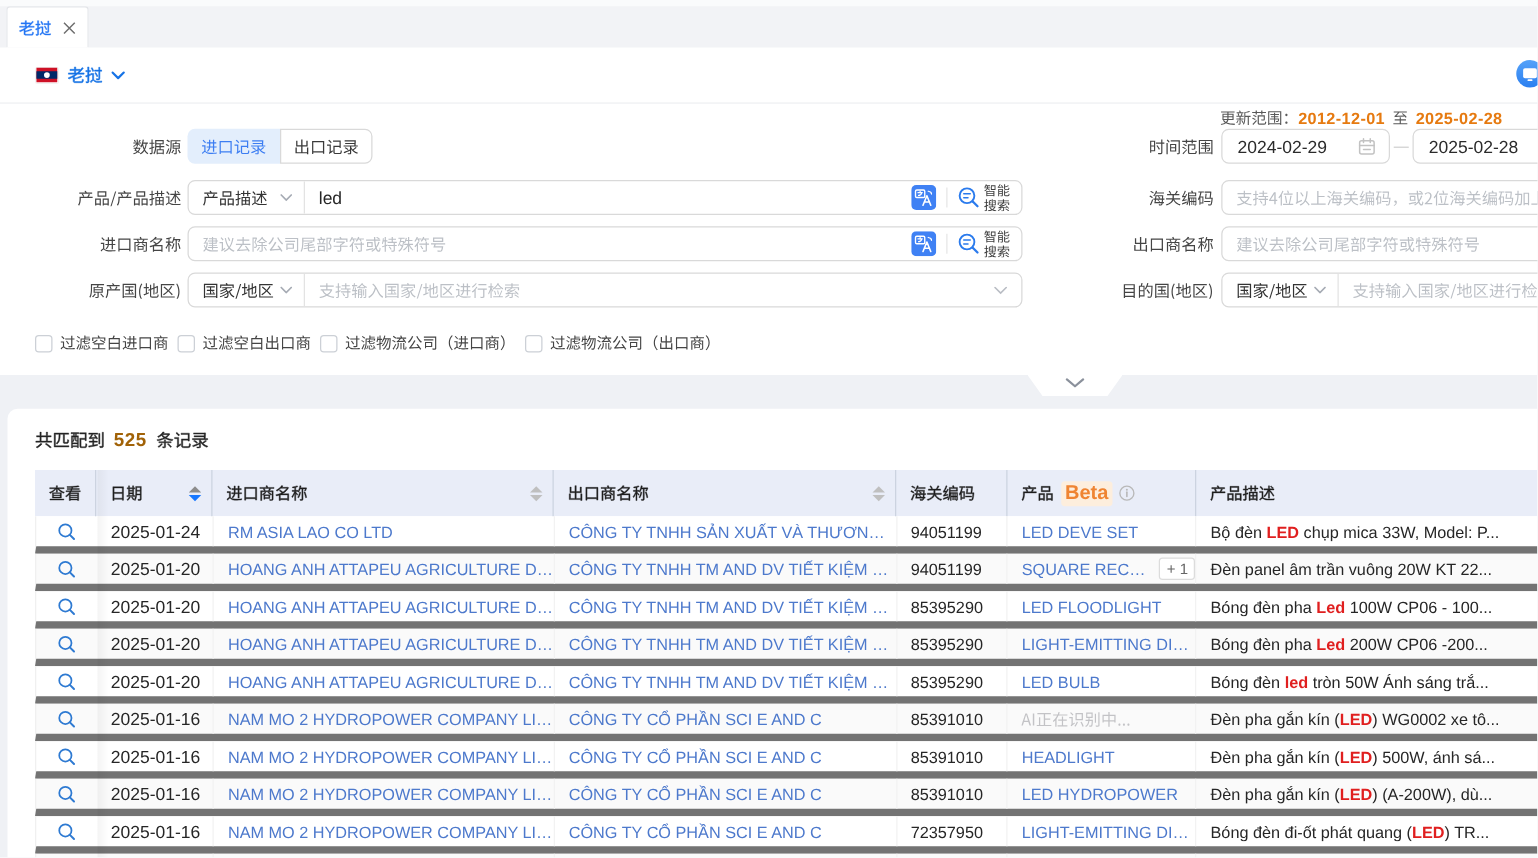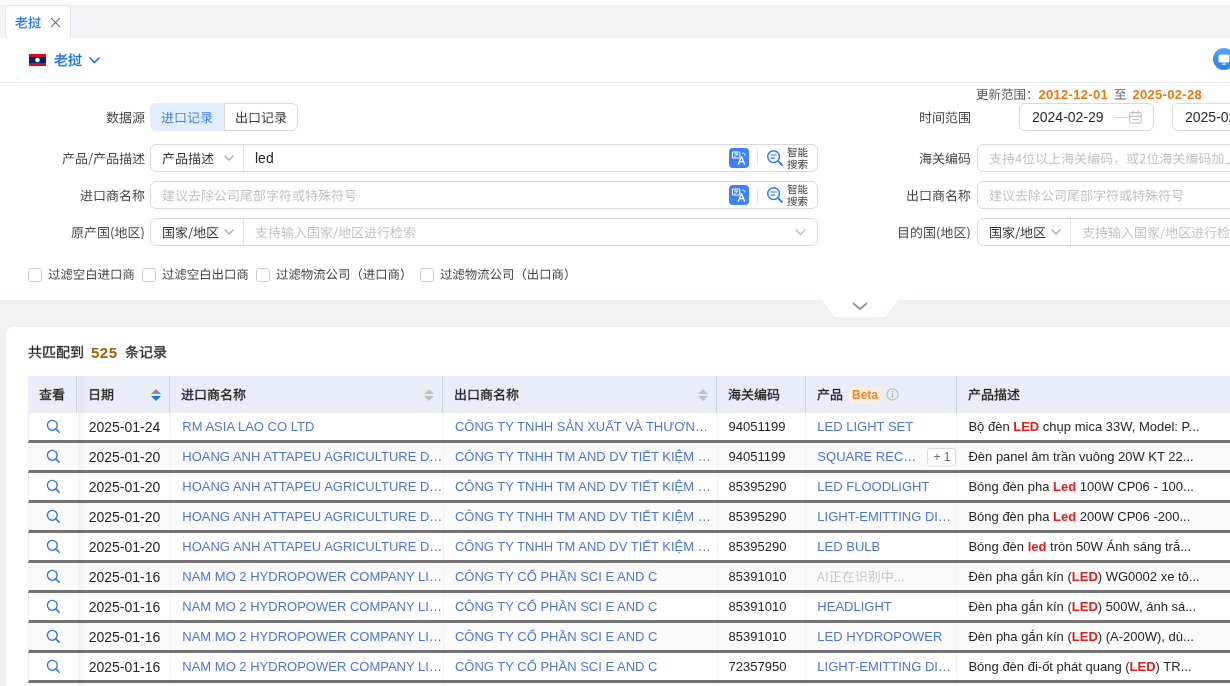--- a/index.html
+++ b/index.html
@@ -40,21 +40,21 @@
   .inpgrp { border:1px solid #d9d9d9; border-radius:6px; background:#fff; display:flex; align-items:center; overflow:hidden; }
   .selpart { width:93px; height:26px; display:flex; align-items:center; padding-left:11px; border-right:1px solid #e3e3e3; color:#333; }
   .selpart .schev { margin-left:auto; margin-right:9px; display:block; }
   .ival { padding-left:11px; color:#262626; }
   .iplace { padding-left:11px; color:#bcc0c6; white-space:nowrap; overflow:hidden; }
   .iconzone { margin-left:auto; display:flex; align-items:center; padding-right:9px; flex:0 0 auto; }
   .vdiv { width:1px; height:16px; background:#e6e6e6; margin:0 8px; }
   .sstext { display:flex; flex-direction:column; justify-content:center; gap:1px; margin-left:3px; color:#3f3f3f; }
   .endchev { margin-left:auto; margin-right:11px; display:block; flex:0 0 auto; }
 
-  .datebox { border:1px solid #d9d9d9; border-radius:6px; background:#fff; display:flex; align-items:center;margin-left:42px; }
+  .datebox { border:1px solid #d9d9d9; border-radius:6px; background:#fff; display:flex; align-items:center; }
   .datebox .dtext { padding-left:12px; color:#2b2b2b; }
   .datebox .cal { margin-left:auto; margin-right:10px; display:block; }
   #dsep { position:absolute; left:1112px; top:20px; width:18px; height:28px; display:flex; align-items:center; justify-content:center; color:#c9c9c9; font-size:12px; }
 
   #updrange { position:absolute; left:976px; top:3px; height:17px; display:flex; align-items:center; }
   #updrange .ulabel { color:#595959; }
   #updrange .udate { color:#e67a10; font-weight:bold; font-size:13px; letter-spacing:0.3px; }
   #updrange .uto { margin:0 6px; }
 
   .cbrow { position:absolute; top:184px; height:15px; display:flex; align-items:center; }
@@ -78,33 +78,33 @@
   .sorter { margin-left:auto; margin-right:8px; display:flex; flex-direction:column; gap:2px; flex:0 0 auto; }
   .caret { width:0; height:0; border-left:5px solid transparent; border-right:5px solid transparent; }
   .caret.up { border-bottom:5px solid #8c8c8c; }
   .caret.down { border-top:5px solid #bfbfbf; }
   .caret.down.on { border-top-color:#1677ff; }
   .sorter.idle .up { border-bottom-color:#bfbfbf; }
 
   .c0 { width:50px; } .c1 { width:96px; } .c2 { width:280px; } .c3 { width:281px; }
   .c4 { width:91px; } .c5 { width:155px; } .c6 { width:280px; }
 
-  .tr { display:flex; height:30px; border-bottom:3px solid #737373; background:#fff; border-left:1px solid #f0f0f0; }
+  .tr { display:flex; height:30px; border-bottom:6px solid #737373; background:#fff; border-left:1px solid #f0f0f0; }
   .tr.even { background:#fafafa; }
   .td { display:flex; align-items:center; padding-left:11px; border-right:1px solid #f2f2f2; overflow:hidden; white-space:nowrap; font-size:13px; }
   .td.c1 { font-size:14px; }
   .cellwrap { display:block; overflow:hidden; text-overflow:ellipsis; white-space:nowrap; min-width:0; }
   .td:last-child { border-right:none; }
   .td.cview { justify-content:center; padding-left:0; border-right:none; }
   .tlink { color:#4d79cc; }
   .hl { color:#e01f1f; font-weight:bold; }
   .pend { color:#c3c3c6; }
   .plus1 { margin-left:8px; border:1px solid #dcdcdc; border-radius:3px; height:18px; padding:0 5px;
            display:flex; align-items:center; color:#666; font-size:12px; background:#fff; flex:0 0 auto; }
-  .betachip { margin-left:6px; background:#fdeedd; color:#ef8432; font-weight:bold; font-size:12px;
+  .betachip { margin-left:6px; background:#fdeedd; color:#ef8432; font-weight:bold; font-size:16px;
               border-radius:3px; padding:1px 3px; }
   .infoic { margin-left:5px; display:block; }
   #fixshadow { position:absolute; left:72px; top:49px; width:9px; height:310px; pointer-events:none;
                background:linear-gradient(to right, rgba(0,0,0,0.045), rgba(0,0,0,0)); }
 </style>
 </head>
 <body>
 
 <div id="tabbar" class="abs">
   <div class="topstrip"></div>
@@ -759,21 +759,21 @@
           </div>
           <div class="td c1">2025-01-24</div>
           <div class="td c2">
             <span class="cellwrap tlink">RM ASIA LAO CO LTD</span>
           </div>
           <div class="td c3">
             <span class="cellwrap tlink">CÔNG TY TNHH SẢN XUẤT VÀ THƯƠNG M...</span>
           </div>
           <div class="td c4">94051199</div>
           <div class="td c5">
-            <span class="cellwrap tlink">LED LIGHT SET</span>
+            <span class="cellwrap tlink">LED DEVE SET</span>
           </div>
           <div class="td c6">
             <span class="cellwrap">Bộ đèn <span class="hl">LED</span> chụp mica 33W, Model: P...</span>
           </div>
         </div>
         <div class="tr even">
           <div class="td c0 cview">
             <svg width="15" height="15" viewBox="0 0 15 15">
               <circle cx="6.3" cy="6.3" r="4.9" fill="none" stroke="#2e7ad2" stroke-width="1.4"></circle>
               <path d="M9.9 9.9 L13.2 13.2" stroke="#2e7ad2" stroke-width="1.6" stroke-linecap="round"></path>

